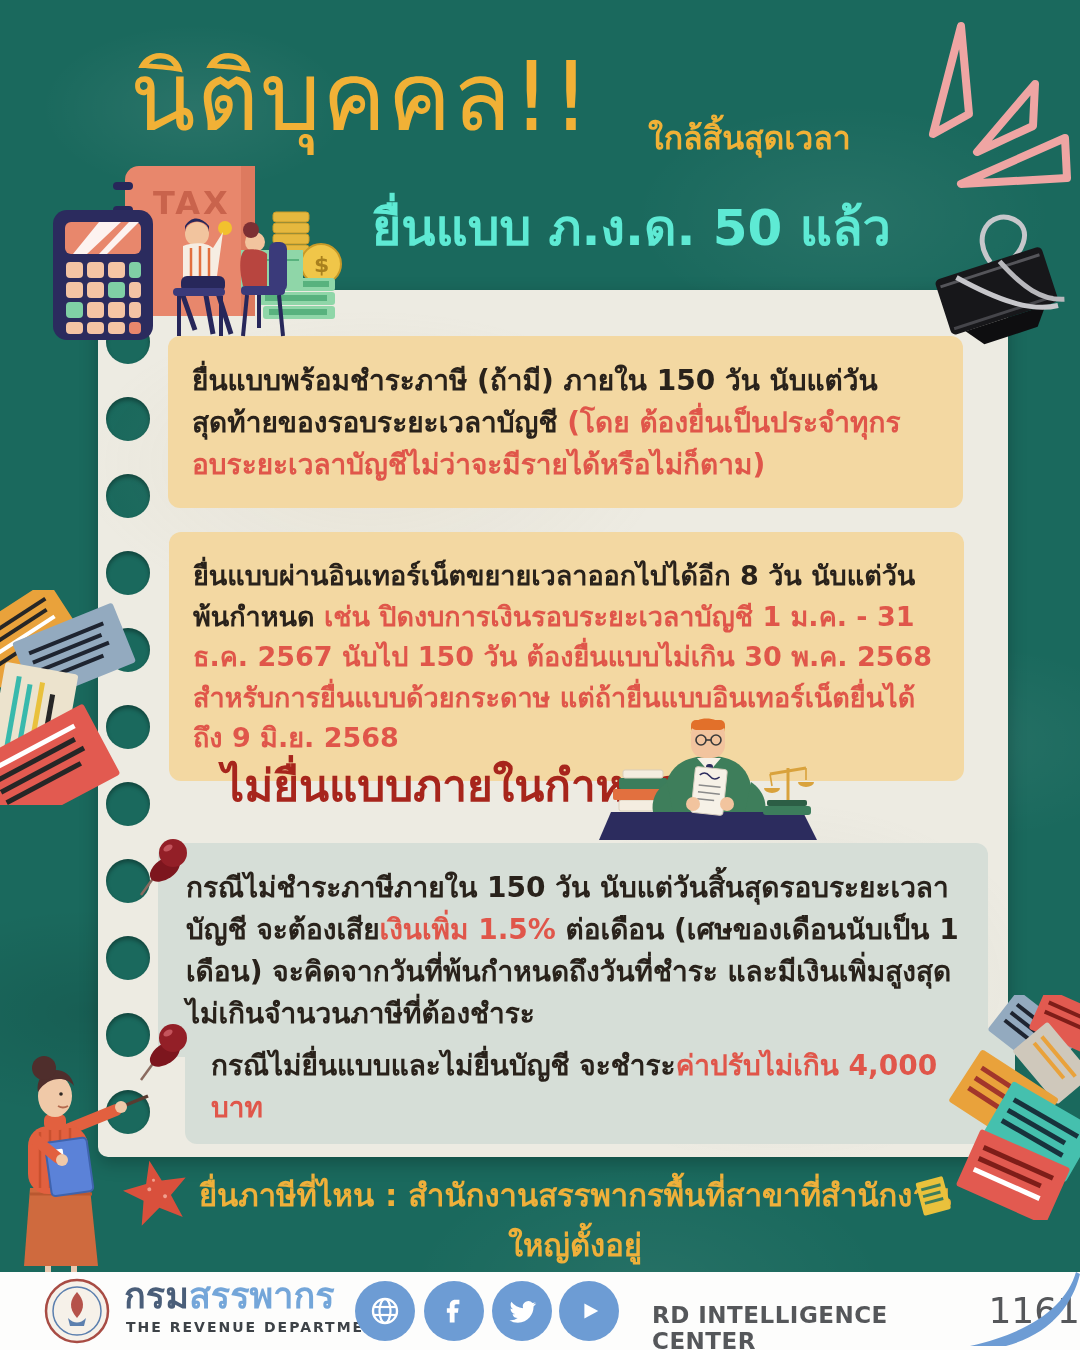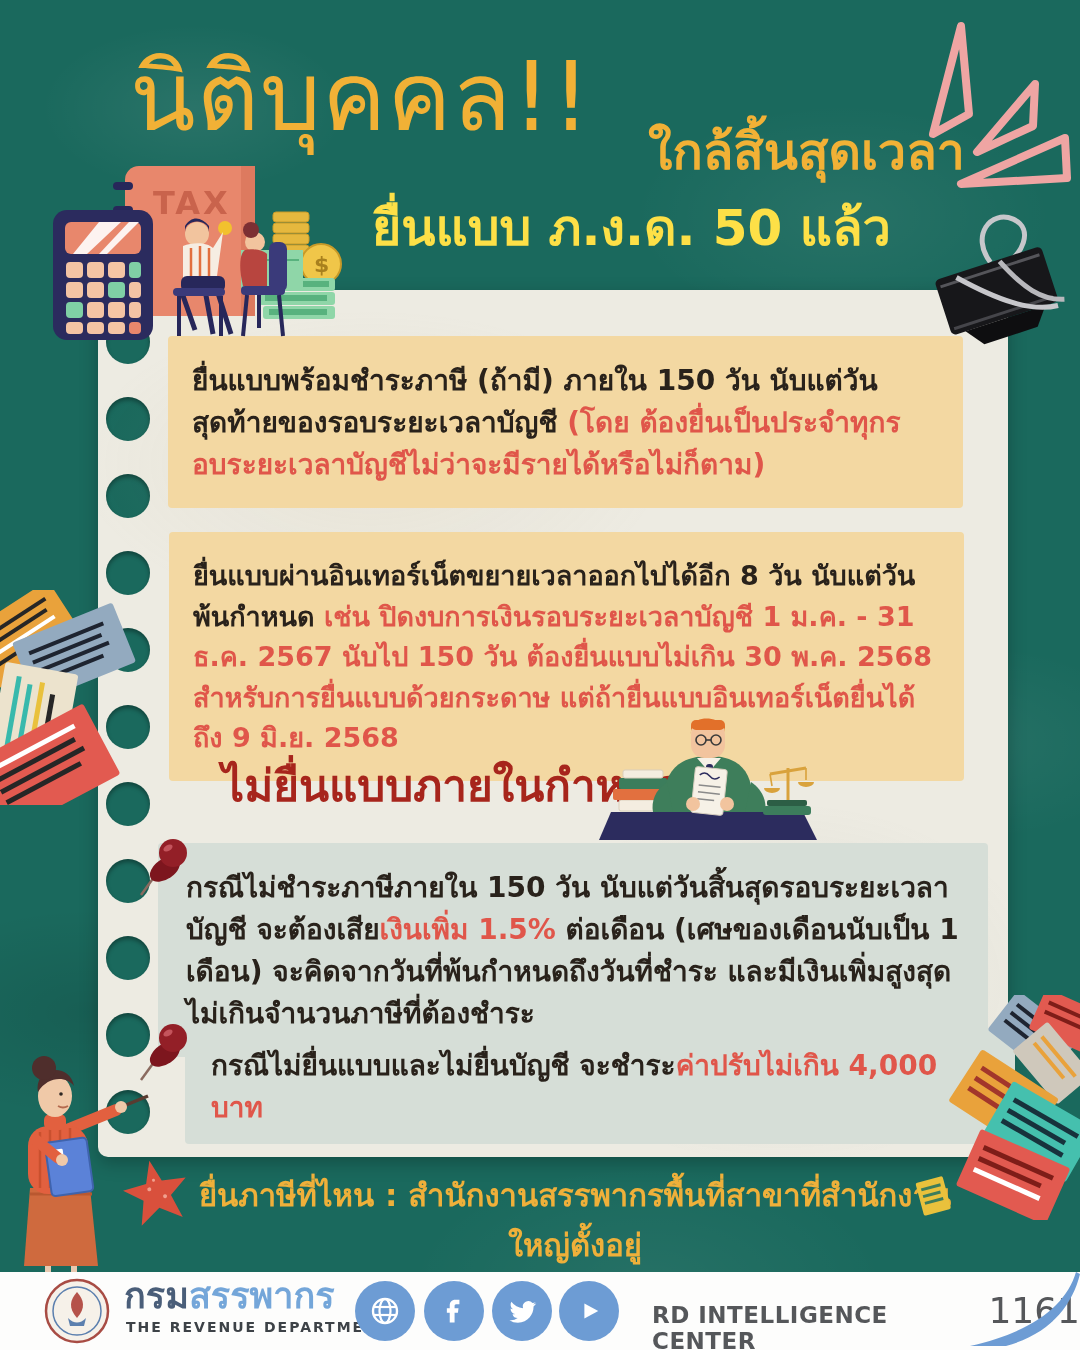--- a/index.html
+++ b/index.html
@@ -14,32 +14,32 @@
       radial-gradient(220px 120px at 18% 8%, rgba(255,255,255,.07), transparent 70%),
       radial-gradient(300px 160px at 78% 16%, rgba(255,255,255,.06), transparent 70%),
       radial-gradient(260px 140px at 90% 55%, rgba(255,255,255,.05), transparent 70%),
       radial-gradient(280px 150px at 8% 75%, rgba(0,0,0,.10), transparent 70%),
       radial-gradient(340px 170px at 60% 95%, rgba(255,255,255,.05), transparent 70%),
       radial-gradient(200px 110px at 40% 40%, rgba(0,0,0,.06), transparent 70%);
   }
   .abs{position:absolute;}
   
   .title-big{left:130px;top:42px;z-index:2;font-size:96px;line-height:1.15;font-weight:400;color:#f1b136;letter-spacing:1px;}
-  .title-sub{left:648px;top:112px;z-index:2;font-size:50px;font-weight:800;color:#f1b136;}
-  .title-line2{left:372px;top:188px;z-index:2;font-size:50px;font-weight:800;color:#fde047;}
+  .title-sub{left:648px;top:112px;z-index:2;font-size:32px;font-weight:800;color:#f1b136;}
+  .title-line2{left:372px;top:188px;z-index:2;font-size:50px;font-weight:800;color:#5eead4;}
   
   .paper{left:98px;top:290px;width:910px;height:867px;z-index:1;background:#edebe2;border-radius:10px;
          box-shadow:0 6px 18px rgba(0,0,0,.25);}
   .paper::after{content:"";position:absolute;inset:0;border-radius:10px;
     background:radial-gradient(420px 220px at 30% 20%, rgba(190,170,130,.10), transparent 70%),
                radial-gradient(380px 260px at 75% 80%, rgba(120,140,130,.10), transparent 70%);}
   .hole{position:absolute;left:8px;width:44px;height:44px;border-radius:50%;background:#1a695d;
         box-shadow:inset 0 3px 4px rgba(0,0,0,.35);}
   
-  .note-box{z-index:3;box-sizing:border-box;border-radius:4px;padding:24px 28px 22px 24px;
+  .note-box{z-index:3;box-sizing:border-box;border-radius:12px;padding:24px 28px 22px 24px;
             font-size:28px;line-height:1.5;font-weight:700;color:#29221b;overflow:hidden;
             word-break:break-word;overflow-wrap:anywhere;}
   .note-box p{margin:0;}
   .orange{background:#f3d8a2;}
   .sage{background:#d6ded7;padding-left:28px;}
   .box1{left:168px;top:336px;width:795px;min-height:168px;}
   .box2{left:169px;top:532px;width:795px;min-height:192px;font-size:27px;}
   .box3{left:158px;top:843px;width:830px;min-height:176px;}
   .box4{left:158px;top:1030px;width:830px;min-height:74px;padding:15px 26px;margin-left:27px;}
   .red{color:#e0564a;}

